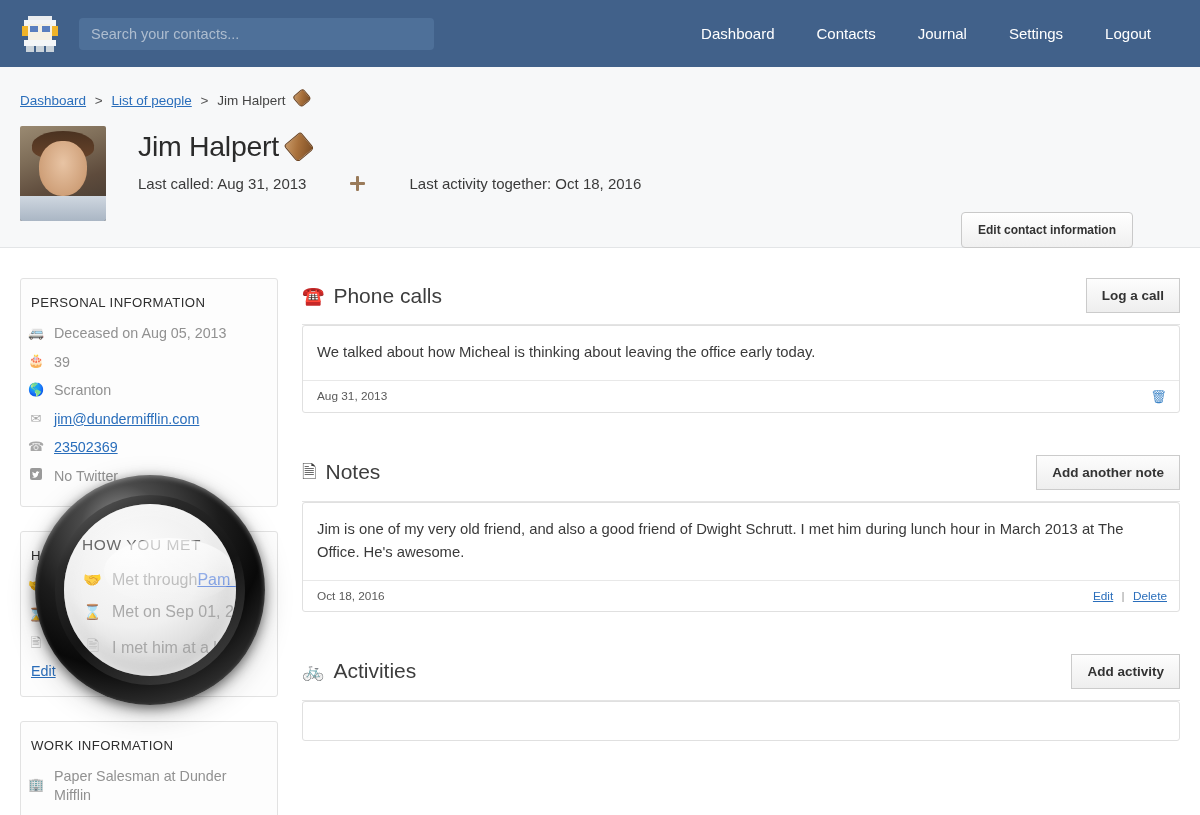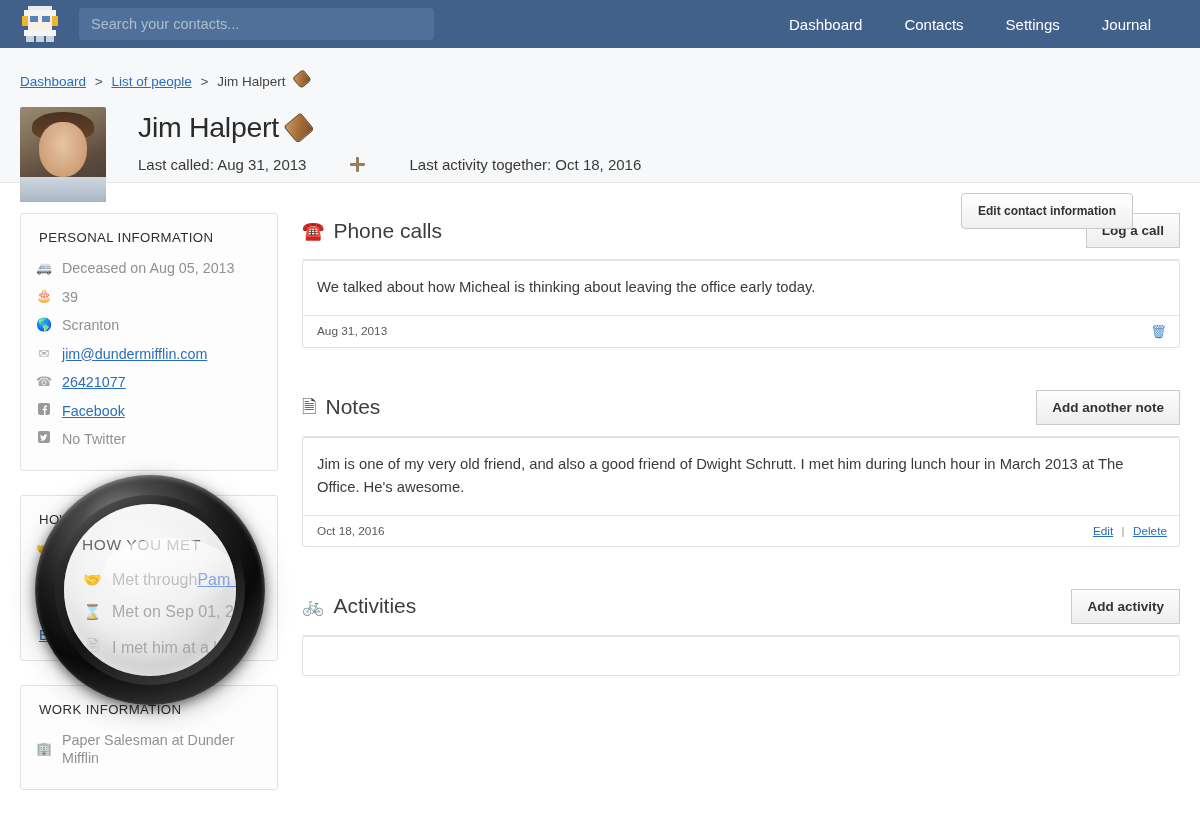--- a/index.html
+++ b/index.html
@@ -6,21 +6,21 @@
   html, body {
     width: 1200px; height: 815px;
     font-family: "Liberation Sans", sans-serif;
     background: #ffffff;
     overflow: hidden;
     -webkit-font-smoothing: antialiased;
   }
 
   
   #topbar {
-    height: 48px; background: #41618a;
+    height: 67px; background: #41618a;
     display: flex; align-items: center; position: relative;
   }
   #logo {
     width: 44px; height: 44px; margin-left: 18px;
     display: block; flex: 0 0 auto;
   }
   #search-input {
     margin-left: 17px; width: 355px; height: 32px;
     background: #4e7099; border: none; border-radius: 4px;
     color: #ffffff; font-size: 14.5px; padding: 0 12px;
@@ -29,21 +29,21 @@
   #search-input::placeholder { color: #aebdcf; }
   #mainnav { margin-left: auto; margin-right: 28px; display: flex; align-items: center; }
   #mainnav a {
     color: #ffffff; text-decoration: none; font-size: 15px;
     padding: 0 21px; line-height: 57px; display: inline-block;
   }
 
   
   #contact-header {
     background: #f7f8f9; border-bottom: 1px solid #e3e5e7;
-    padding: 24px 20px 5px 20px; position: relative; height: 135px;
+    padding: 24px 20px 5px 20px; position: relative; height: 181px;
   }
   #breadcrumb { font-size: 13.5px; color: #444; margin-bottom: 18px; }
   #breadcrumb a { color: #2a6ebb; text-decoration: underline; }
   #breadcrumb .sep { color: #555; margin: 0 5px; }
   #headrow { display: flex; align-items: flex-start; }
   #avatar {
     width: 86px; height: 95px; border-radius: 2px; flex: 0 0 auto;
     background: linear-gradient(160deg,#9a8a72 0%,#7e6d58 30%,#5e4b3c 60%,#3e3730 100%);
     position: relative; overflow: hidden;
   }
@@ -100,21 +100,21 @@
     color: #333; cursor: pointer; font-family: "Liberation Sans", sans-serif;
   }
 
   
   #body { display: flex; padding: 30px 20px 0 20px; gap: 24px; }
   #sidebar { width: 258px; flex: 0 0 258px; }
   #main { flex: 1 1 auto; }
 
   .card {
     background: #fdfdfd; border: 1px solid #e2e2e2; border-radius: 3px;
-    padding: 16px 18px 16px 14px; margin-bottom: 24px;
+    padding: 16px 18px 16px 6px; margin-bottom: 24px;
   }
   .card-title {
     font-size: 13.2px; letter-spacing: 0.4px; color: #2e2e2e;
     text-transform: uppercase; margin-bottom: 9px; padding-left: 4px;
   }
   .info-row {
     display: flex; align-items: center; font-size: 14.3px;
     color: #919191; padding: 5px 0; line-height: 1.3;
   }
   .info-row a { color: #2a6ebb; text-decoration: underline; }
@@ -213,22 +213,23 @@
     <rect x="12" y="7" width="4" height="3" fill="#5a7fbf"></rect>
     <rect x="3" y="14" width="16" height="3" fill="#f4f6f8"></rect>
     <rect x="4" y="17" width="4" height="3" fill="#c9d2da"></rect>
     <rect x="9" y="17" width="4" height="3" fill="#c9d2da"></rect>
     <rect x="14" y="17" width="4" height="3" fill="#c9d2da"></rect>
   </svg>
   <input id="search-input" type="text" placeholder="Search your contacts..." style="">
   <nav id="mainnav">
     <a href="#">Dashboard</a>
     <a href="#">Contacts</a>
+    <a href="#">Journal</a>
     <a href="#">Settings</a>
-    <a href="#">Journal</a>
+    <a href="#">Logout</a>
   </nav>
 </div>
 
 <div id="contact-header">
   <div id="breadcrumb">
     <a href="#">Dashboard</a>
     <span class="sep">&gt;</span>
     <a href="#">List of people</a>
     <span class="sep">&gt;</span>
     <span>Jim Halpert</span>
@@ -275,30 +276,21 @@
       <div class="info-row">
         <span class="ico">🌎</span>
         <span>Scranton</span>
       </div>
       <div class="info-row">
         <span class="ico">✉</span>
         <a href="#">jim@dundermifflin.com</a>
       </div>
       <div class="info-row">
         <span class="ico">☎</span>
-        <a href="#">26421077</a>
-      </div>
-      <div class="info-row">
-        <span class="ico">
-          <svg width="12" height="12" viewBox="0 0 12 12">
-              <rect width="12" height="12" rx="2" fill="#9a9a9a"></rect>
-              <path d="M7.4 12V7.3h1.3l.2-1.6H7.4V4.8c0-.45.1-.75.8-.75h.8V2.6c-.15-.02-.6-.06-1.1-.06-1.15 0-1.9.7-1.9 1.97v1.2H4.7v1.6h1.3V12z" fill="#fff"></path>
-            </svg>
-        </span>
-        <a href="#">Facebook</a>
+        <a href="#">23502369</a>
       </div>
       <div class="info-row">
         <span class="ico">
           <svg width="12" height="12" viewBox="0 0 12 12">
               <rect width="12" height="12" rx="2" fill="#9a9a9a"></rect>
               <path d="M9.8 4.2c-.28.12-.58.2-.9.24.32-.2.57-.5.69-.88-.3.18-.64.31-1 .38a1.57 1.57 0 00-2.7 1.43A4.46 4.46 0 012.6 3.7a1.57 1.57 0 00.49 2.1c-.26 0-.5-.08-.71-.19v.02c0 .76.54 1.4 1.26 1.54-.13.04-.27.06-.42.06-.1 0-.2-.01-.3-.03a1.58 1.58 0 001.47 1.1A3.15 3.15 0 012 9c.62.4 1.36.63 2.15.63 2.58 0 3.99-2.14 3.99-3.99v-.18c.27-.2.51-.45.7-.73z" fill="#fff"></path>
             </svg>
         </span>
         <span>No Twitter</span>
       </div>

